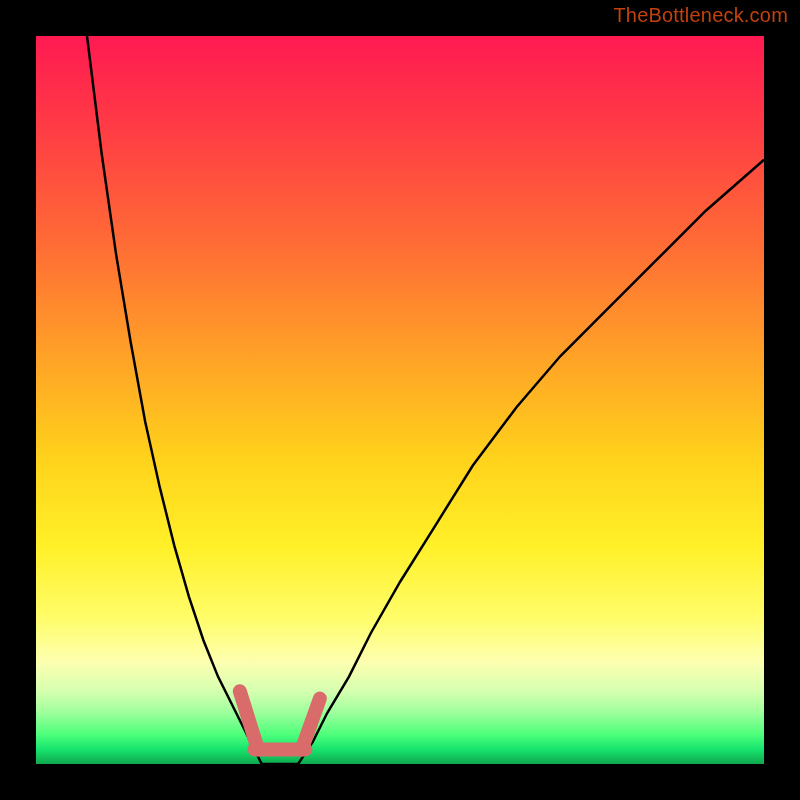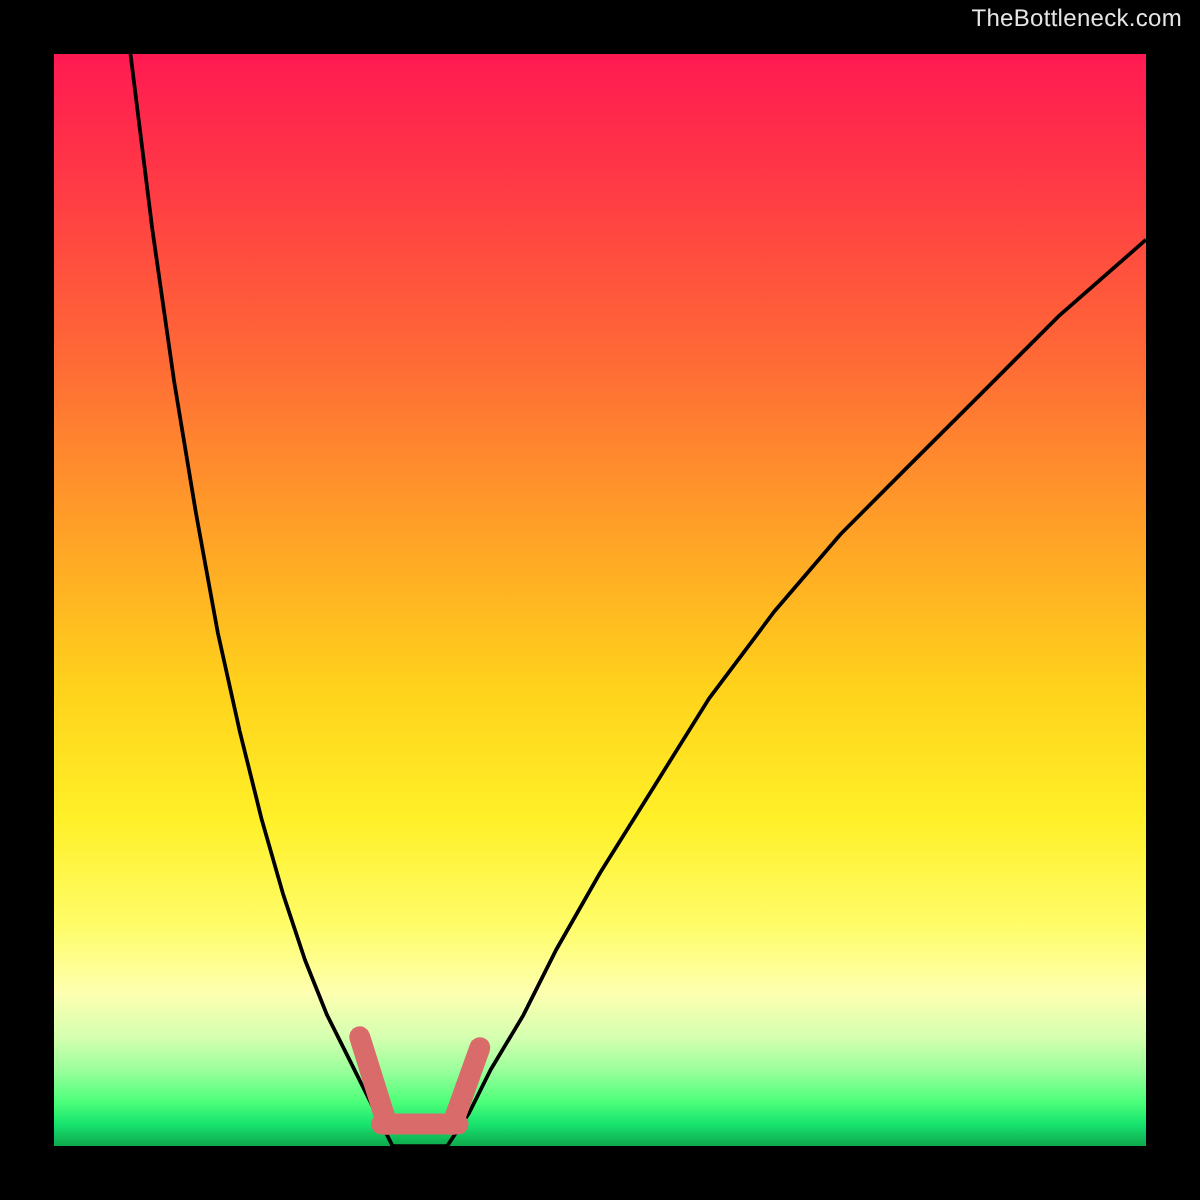--- a/index.html
+++ b/index.html
@@ -48,22 +48,22 @@
     left: 0;
     top: 0;
     width: 728px;
     height: 728px;
     overflow: visible;
   }
   .watermark {
     position: absolute;
     top: 4px;
     right: 12px;
-    color: #e5e5e5;
-    font-size: 16px;
+    color: #c2410c;
+    font-size: 20px;
     letter-spacing: 0.2px;
   }
 </style>
 </head>
 <body>
 
 <div class="frame">
   <div class="plot">
     <svg viewBox="0 0 728 728">
       <g id="curve-group">

